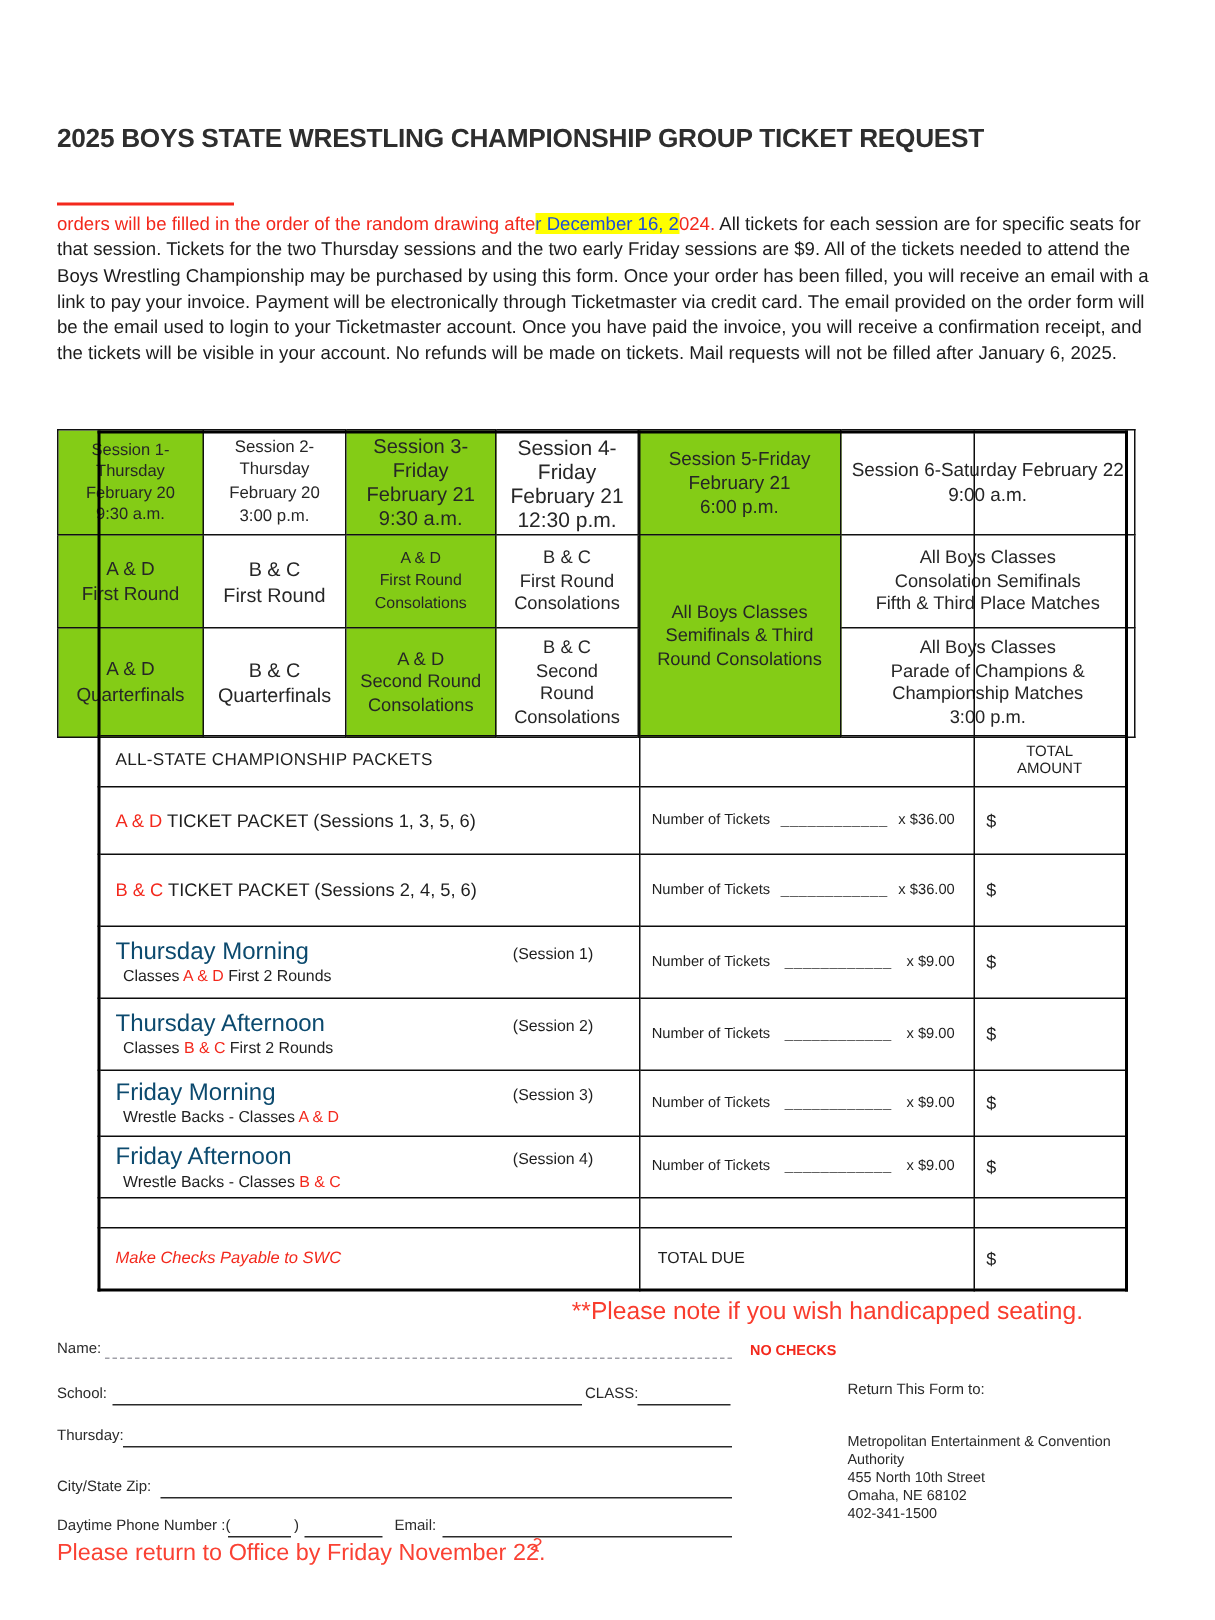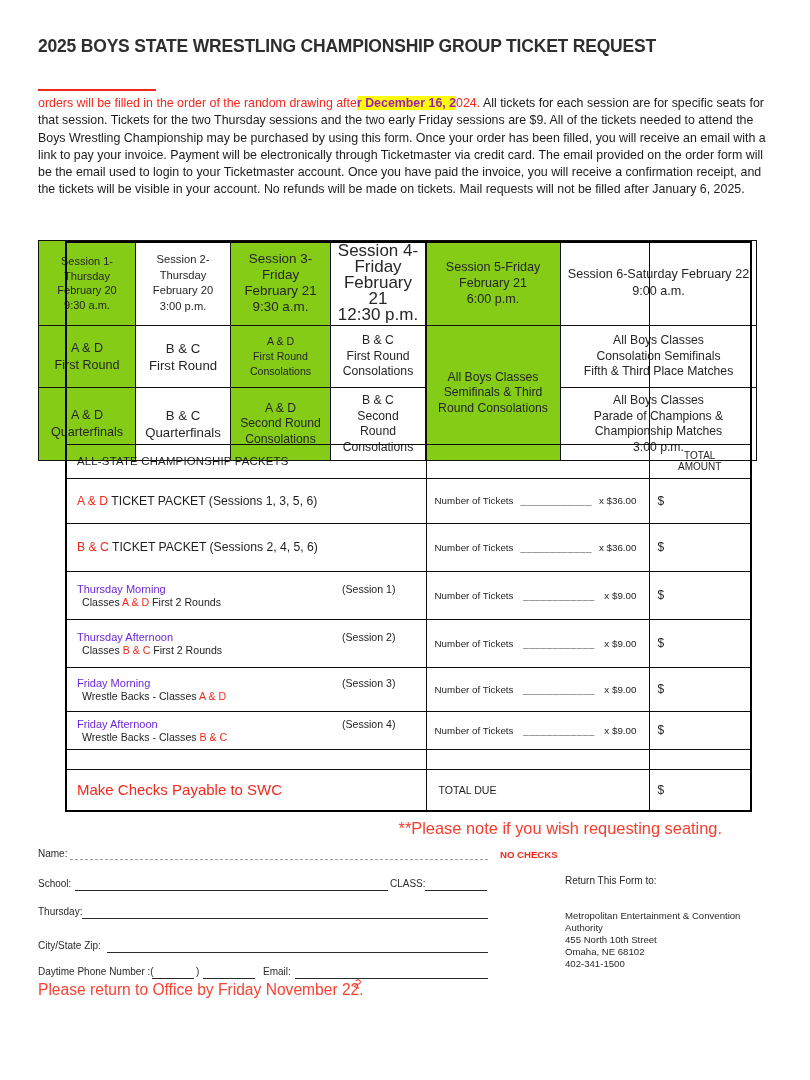--- a/index.html
+++ b/index.html
@@ -1,40 +1,40 @@
 <!DOCTYPE html>
 <html><head>
 <meta charset="utf-8">
 <style>
   html,body{margin:0;padding:0;background:#ffffff;}
   .page{
     position:relative;width:810px;height:1080px;background:#ffffff;overflow:hidden;
     font-family:"Liberation Sans", sans-serif;color:#1c1c1c;
   }
-  .abs{position:absolute;}
+  .abs{position:absolute;margin-top:46px;}
   
   .title{left:38px;top:36px;width:740px;font-size:17.5px;font-weight:700;color:#2e2e2e;letter-spacing:-0.2px;}
   .note-red{left:38px;top:61px;width:740px;font-size:13.4px;font-weight:700;color:#f3281c;}
   .red-underline{left:38px;top:89px;width:118px;height:2px;background:#f3281c;}
   .intro{left:38px;top:95px;width:737px;font-size:12.4px;line-height:17.3px;color:#1c1c1c;}
   .intro .red{color:#f3281c;}
-  .intro .hl{background:#ffff00;color:#a21caf;font-weight:bold;}
+  .intro .hl{background:#ffff00;color:#1d4ed8;}
   
   table{border-collapse:collapse;table-layout:fixed;}
   .sess{left:38px;top:240px;width:718px;z-index:1;}
   .sess td{border:1.5px solid #101010;text-align:center;vertical-align:middle;
            white-space:pre-line;color:#262626;padding:2px 2px;box-sizing:border-box;}
   .sess td.g{background:#84cc16;}
   .sess tr.hr{height:70px;}
   .sess tr.r2{height:62px;}
   .sess tr.r3{height:73px;}
   .fs-s1{font-size:11px;line-height:14.5px;}
   .fs-s2{font-size:11.2px;line-height:15.5px;}
   .fs-s3{font-size:13.4px;line-height:16px;}
-  .fs-s4{font-size:17px;line-height:16px;}
+  .fs-s4{font-size:14px;line-height:16px;}
   .fs-s5{font-size:12.6px;line-height:16px;}
   .fs-s6{font-size:12.6px;line-height:17px;}
   .fs-a{font-size:12.6px;line-height:17px;}
   .fs-b{font-size:13.2px;line-height:17px;}
   .fs-c{font-size:10.6px;line-height:15px;}
   .fs-d{font-size:12.2px;line-height:15.5px;}
   .vtop{vertical-align:top;padding-top:4px;}
   
   .order{left:65px;top:241px;width:685px;z-index:2;border:2px solid #000;}
   .order td{border:1.5px solid #0c0c0c;box-sizing:border-box;vertical-align:middle;background:transparent;}
@@ -46,30 +46,30 @@
   .order tr.rc{height:44px;}
   .order tr.rd{height:38px;padding-left:36px;}
   .order tr.re{height:20px;}
   .order tr.rf{height:42px;}
   .hleft{font-size:11.4px;letter-spacing:0.2px;padding-left:10px;color:#1e1e1e;}
   .htotal{font-size:10px;line-height:11.5px;text-align:center;white-space:pre-line;color:#1e1e1e;}
   .packet{font-size:12.2px;padding-left:10px;color:#1e1e1e;}
   .red{color:#f3281c;}
   .item-cell{padding:5px 0 4px 10px;vertical-align:middle;}
   .item-line1{display:flex;align-items:baseline;}
-  .item-title{font-size:11px;color:#6d28d9;flex:1;}
+  .item-title{font-size:16px;color:#0c4a6e;flex:1;}
   .item-session{font-size:10.6px;color:#1e1e1e;margin-right:30px;}
   .item-sub{font-size:10.6px;color:#1e1e1e;padding-left:5px;margin-top:1px;}
   .qty-cell{padding:0 12px 0 8px;}
   .qty-inner{display:flex;align-items:baseline;justify-content:space-between;}
   .qlabel{font-size:9.8px;color:#1e1e1e;}
   .qblank{font-size:9.8px;color:#555;letter-spacing:0.5px;}
   .qprice{font-size:9.8px;color:#1e1e1e;}
   .dcell{font-size:12px;padding-left:8px;color:#1e1e1e;}
-  .checks{font-size:15px;padding-left:10px;}
+  .checks{font-size:11px;padding-left:10px;font-style:italic;}
   .totaldue{font-size:10.6px;padding-left:12px;color:#1e1e1e;}
   
   .handicap{left:0;top:819px;width:722px;text-align:right;font-size:16.4px;color:#f93c2d;}
   .flabel{font-size:10px;color:#2a2a2a;}
   .line{border-bottom:1.3px solid #2a2a2a;height:1px;}
   .dashline{border-bottom:1.8px dashed #a0a0a8;height:1px;}
   .nochecks{left:500px;top:849px;font-size:9.6px;font-weight:700;color:#f3281c;}
   .returnto{left:565px;top:875px;font-size:10px;color:#2a2a2a;}
   .org{left:565px;top:910px;font-size:9.6px;line-height:12px;color:#2a2a2a;white-space:pre-line;}
   .deadline{left:38px;top:981px;font-size:15.6px;color:#fa4133;}
@@ -278,21 +278,21 @@
         </tr>
 
     <tr class="rf">
       <td class="checks red">Make Checks Payable to SWC</td>
       <td class="totaldue">TOTAL DUE</td>
       <td class="dcell">$</td>
     </tr>
   </tbody>
     </table>
 
-  <div class="abs handicap">**Please note if you wish requesting seating.</div>
+  <div class="abs handicap">**Please note if you wish handicapped seating.</div>
 
   <div class="abs flabel" style="left:38px;top:848px;">Name:</div>
   <div class="abs dashline" style="left:70px;top:858px;width:418px;"></div>
   <div class="abs nochecks">NO CHECKS</div>
 
   <div class="abs flabel" style="left:38px;top:878px;">School:</div>
   <div class="abs line" style="left:75px;top:889px;width:313px;"></div>
   <div class="abs flabel" style="left:390px;top:878px;">CLASS:</div>
   <div class="abs line" style="left:425px;top:889px;width:62px;"></div>
   <div class="abs returnto">Return This Form to:</div>

